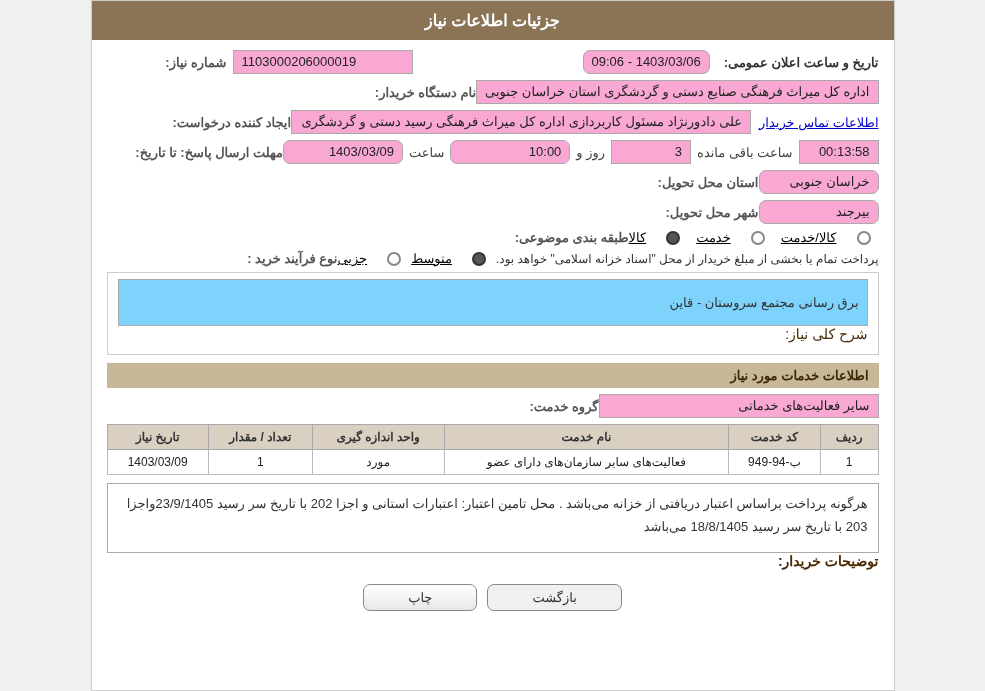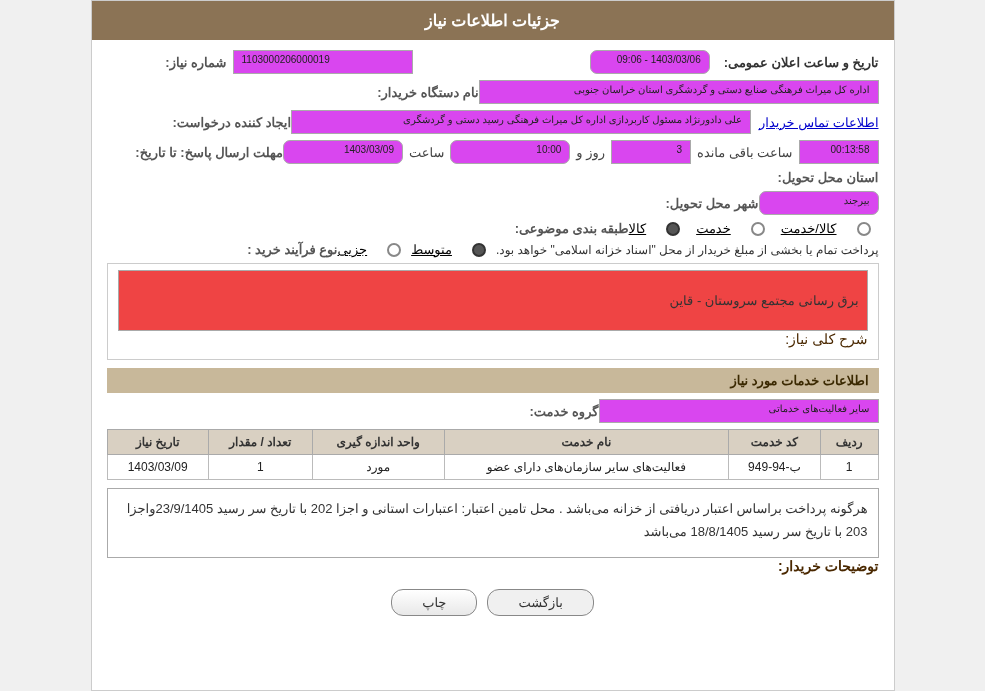--- a/index.html
+++ b/index.html
@@ -36,25 +36,25 @@
     .label {
       color: #555;
       font-weight: bold;
       min-width: 120px;
       text-align: right;
       padding-left: 8px;
       white-space: nowrap;
     }
     .value-box {
       border: 1px solid #aaa;
-      background: #d946ef;
+      background: #f9a8d4;
       padding: 3px 8px;
       min-height: 24px;
       min-width: 200px;
-      font-size: 10px;
+      font-size: 13px;
       color: #222;
     }
     .value-box.wide {
       min-width: 400px;
     }
     .value-box.medium {
       min-width: 280px;
     }
     .value-box.small {
       min-width: 120px;
@@ -96,26 +96,26 @@
       background: #555;
       border-color: #333;
     }
     .purchase-radio-group {
       display: flex;
       align-items: center;
       gap: 10px;
     }
     .description-box {
       border: 1px solid #aaa;
-      padding: 22px 8px;
+      padding: 15px 8px;
       min-height: 50px;
       width: 100%;
       color: #333;
       font-size: 13px;
-      background: #ef4444;
+      background: #7dd3fc;
     }
     .services-table {
       width: 100%;
       border-collapse: collapse;
       margin-top: 6px;
       font-size: 12px;
     }
     .services-table th {
       background: #d9d0c2;
       border: 1px solid #aaa;
@@ -143,23 +143,23 @@
       line-height: 1.8;
     }
     .buttons-row {
       display: flex;
       justify-content: center;
       gap: 10px;
       margin-top: 15px;
       margin-bottom: 10px;
     }
     .btn {
-      padding: 5px 30px;
+      padding: 5px 44px;
       border: 1px solid #888;
-      border-radius: 12px;
+      border-radius: 7px;
       cursor: pointer;
       font-size: 13px;
       font-family: Tahoma, Arial, sans-serif;
     }
     .btn-back {
       background: #f0f0f0;
       color: #333;
     }
     .btn-print {
       background: linear-gradient(to bottom, #fff, #e8e8e8);
@@ -219,20 +219,21 @@
         <div class="value-box xsmall">3</div>
         <span class="date-label-small">روز و</span>
         <div class="value-box small">10:00</div>
         <span class="date-label-small">ساعت</span>
         <div class="value-box small">1403/03/09</div>
       </div>
       <span class="label">مهلت ارسال پاسخ: تا تاریخ:</span>
     </div>
 
     <div class="row">
+      <div class="value-box small">خراسان جنوبی</div>
       <span class="label">استان محل تحویل:</span>
     </div>
 
     <div class="row">
       <div class="value-box small">بیرجند</div>
       <span class="label">شهر محل تحویل:</span>
     </div>
 
     <div class="row">
       <div class="radio-group">

